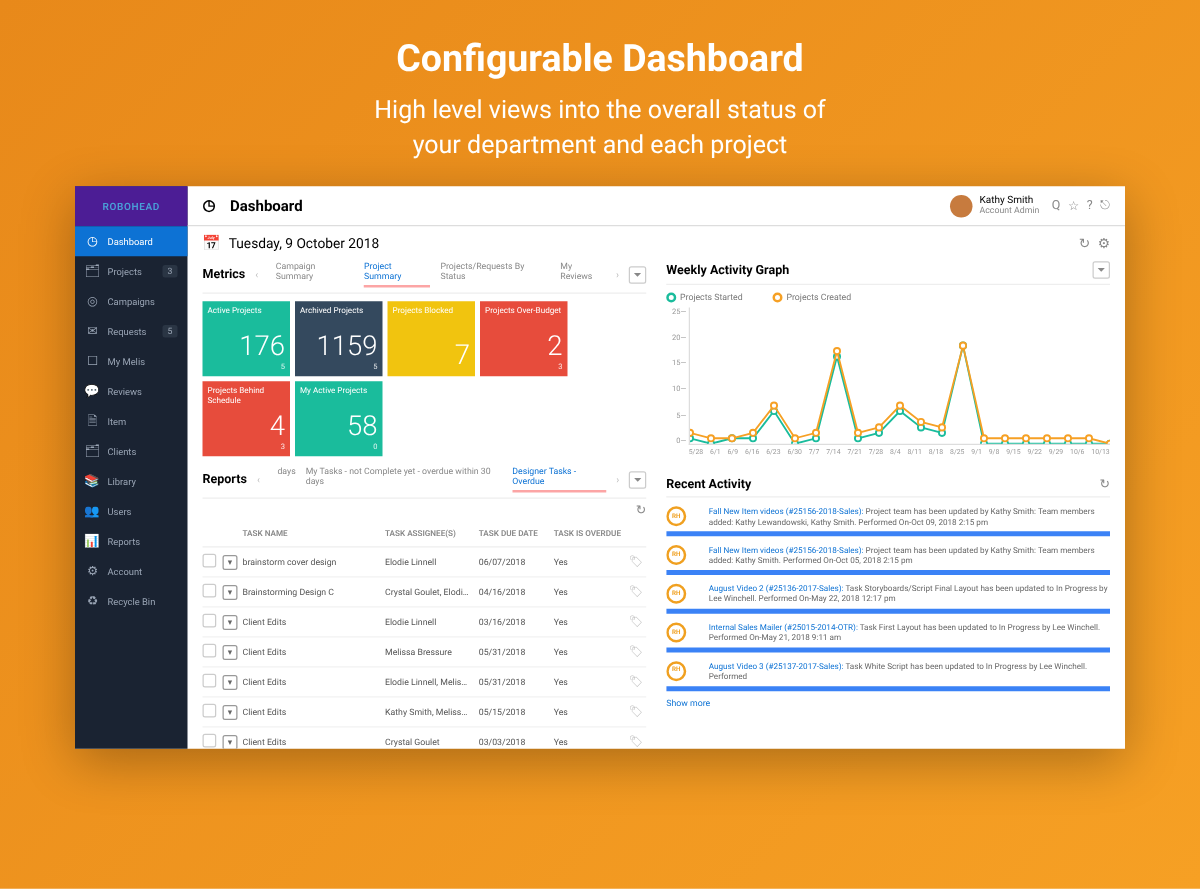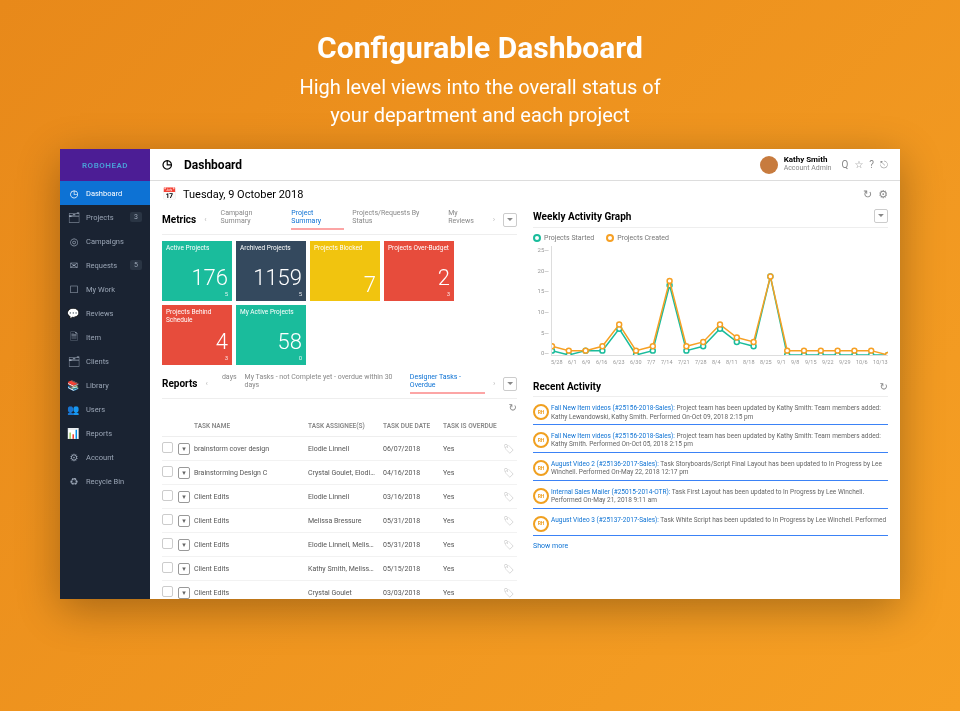--- a/index.html
+++ b/index.html
@@ -15,21 +15,21 @@
 .nav-item.active{background:#0d72d4;color:#fff}
 .nav-item .ic{width:12px;height:12px;display:inline-flex;align-items:center;justify-content:center;font-size:10px}
 .nav-item .badge{margin-left:auto;background:#2a3544;border-radius:2px;padding:1px 4px;font-size:7px}
 .main{flex:1;display:flex;flex-direction:column;overflow:hidden}
 .topbar{height:32px;border-bottom:1px solid #ddd;display:flex;align-items:center;padding:0 12px}
 .topbar .title{display:flex;align-items:center;gap:6px;font-weight:700;font-size:12px}
 .topbar .title .ic{width:16px;height:16px}
 .user{margin-left:auto;display:flex;align-items:center;gap:6px}
 .avatar{width:18px;height:18px;border-radius:50%;background:#c77b3e;display:inline-block}
 .uinfo{display:flex;flex-direction:column;line-height:1.1}
-.uinfo .name{font-weight:700;font-size:8px}
+.uinfo .name{font-weight:400;font-size:8px}
 .uinfo .role{font-size:7px;color:#888}
 .topicons{display:flex;gap:6px;margin-left:10px;color:#888}
 .topicons span{font-size:10px;cursor:pointer}
 .datebar{display:flex;align-items:center;padding:6px 12px;gap:6px}
 .datebar .cal{font-size:12px}
 .datebar .date{font-size:11px}
 .datebar .ri{margin-left:auto;color:#888;font-size:11px;display:flex;gap:6px}
 .content{display:flex;flex:1;overflow:hidden}
 .left{flex:1;padding:0 8px 8px 12px;display:flex;flex-direction:column;overflow:hidden}
 .right{width:375px;padding:0 12px 8px 8px;display:flex;flex-direction:column;overflow:hidden}
@@ -45,29 +45,29 @@
 .card .val{margin-top:auto;font-size:22px;text-align:right;font-weight:300}
 .card .sub{font-size:6px;text-align:right;opacity:.85}
 .c-teal{background:#1abc9c}.c-dark{background:#34495e}.c-ylw{background:#f1c40f}.c-red{background:#e74c3c}
 .tbl-head{display:flex;font-size:6.5px;color:#888;text-transform:uppercase;padding:6px 0;border-bottom:1px solid #eee;font-weight:600}
 .tc-chk{width:16px}.tc-chev{width:16px}.tc-name{flex:1}.tc-asg{width:75px}.tc-due{width:60px}.tc-over{width:60px}.tc-tag{width:14px}
 .row{display:flex;align-items:center;font-size:7px;padding:5px 0;border-bottom:1px solid #f2f2f2;color:#555}
 .chk{width:11px;height:11px;border:1px solid #ccc;border-radius:2px;display:inline-block}
 .chev{width:12px;height:12px;border:1px solid #999;border-radius:2px;display:inline-flex;align-items:center;justify-content:center;font-size:7px;color:#666}
 .tagic{color:#bbb;font-size:9px}
 .sec-row .refresh{margin-left:auto;font-size:10px;color:#888;cursor:pointer}
-.legend{display:flex;gap:12px;font-size:7px;color:#777;margin:6px 0 2px}
+.legend{display:flex;gap:24px;font-size:7px;color:#777;margin:6px 0 2px}
 .legend .dot{width:8px;height:8px;border-radius:50%;border:2px solid;display:inline-block;vertical-align:middle;margin-right:3px}
 .chart{height:125px;position:relative;margin-top:2px}
 .chart .yax{position:absolute;left:0;top:0;bottom:15px;width:16px;display:flex;flex-direction:column;justify-content:space-between;font-size:6px;color:#999;text-align:right}
 .chart .plot{position:absolute;left:18px;right:0;top:0;bottom:15px;border-left:1px solid #ddd;border-bottom:1px solid #ddd}
 .chart .xax{position:absolute;left:18px;right:0;bottom:0;height:12px;display:flex;justify-content:space-between;font-size:5.5px;color:#999}
 .chart svg{width:100%;height:100%}
 .activity{display:flex;flex-direction:column;gap:4px;margin-top:4px;overflow:hidden}
-.act-item{display:flex;gap:2px;font-size:6.5px;line-height:1.3;color:#666;padding:3px 0;border-bottom:1px solid #3b82f6}
+.act-item{display:flex;gap:18px;font-size:6.5px;line-height:1.3;color:#666;padding:3px 0;border-bottom:4px solid #3b82f6}
 .act-item .av{width:16px;height:16px;border-radius:50%;border:2px solid #f0a020;flex-shrink:0;background:#fff;display:flex;align-items:center;justify-content:center;font-size:5px;color:#f0a020;font-weight:700}
 .act-item .av.gray{border-color:#ccc}
 .act-item a{color:#0d72d4}
 .show-more{color:#0d72d4;font-size:7px;cursor:pointer;padding-top:2px}
 </style>
 </head>
 <body>
 
 <div class="hero">
   <h1>Configurable Dashboard</h1>
@@ -92,21 +92,21 @@
           <span class="ic">◎</span>
           <span>Campaigns</span>
         </div>
         <div class="nav-item">
           <span class="ic">✉</span>
           <span>Requests</span>
           <span class="badge">5</span>
         </div>
         <div class="nav-item">
           <span class="ic">☐</span>
-          <span>My Work</span>
+          <span>My Melis</span>
         </div>
         <div class="nav-item">
           <span class="ic">💬</span>
           <span>Reviews</span>
         </div>
         <div class="nav-item">
           <span class="ic">🗎</span>
           <span>Item</span>
         </div>
         <div class="nav-item">

